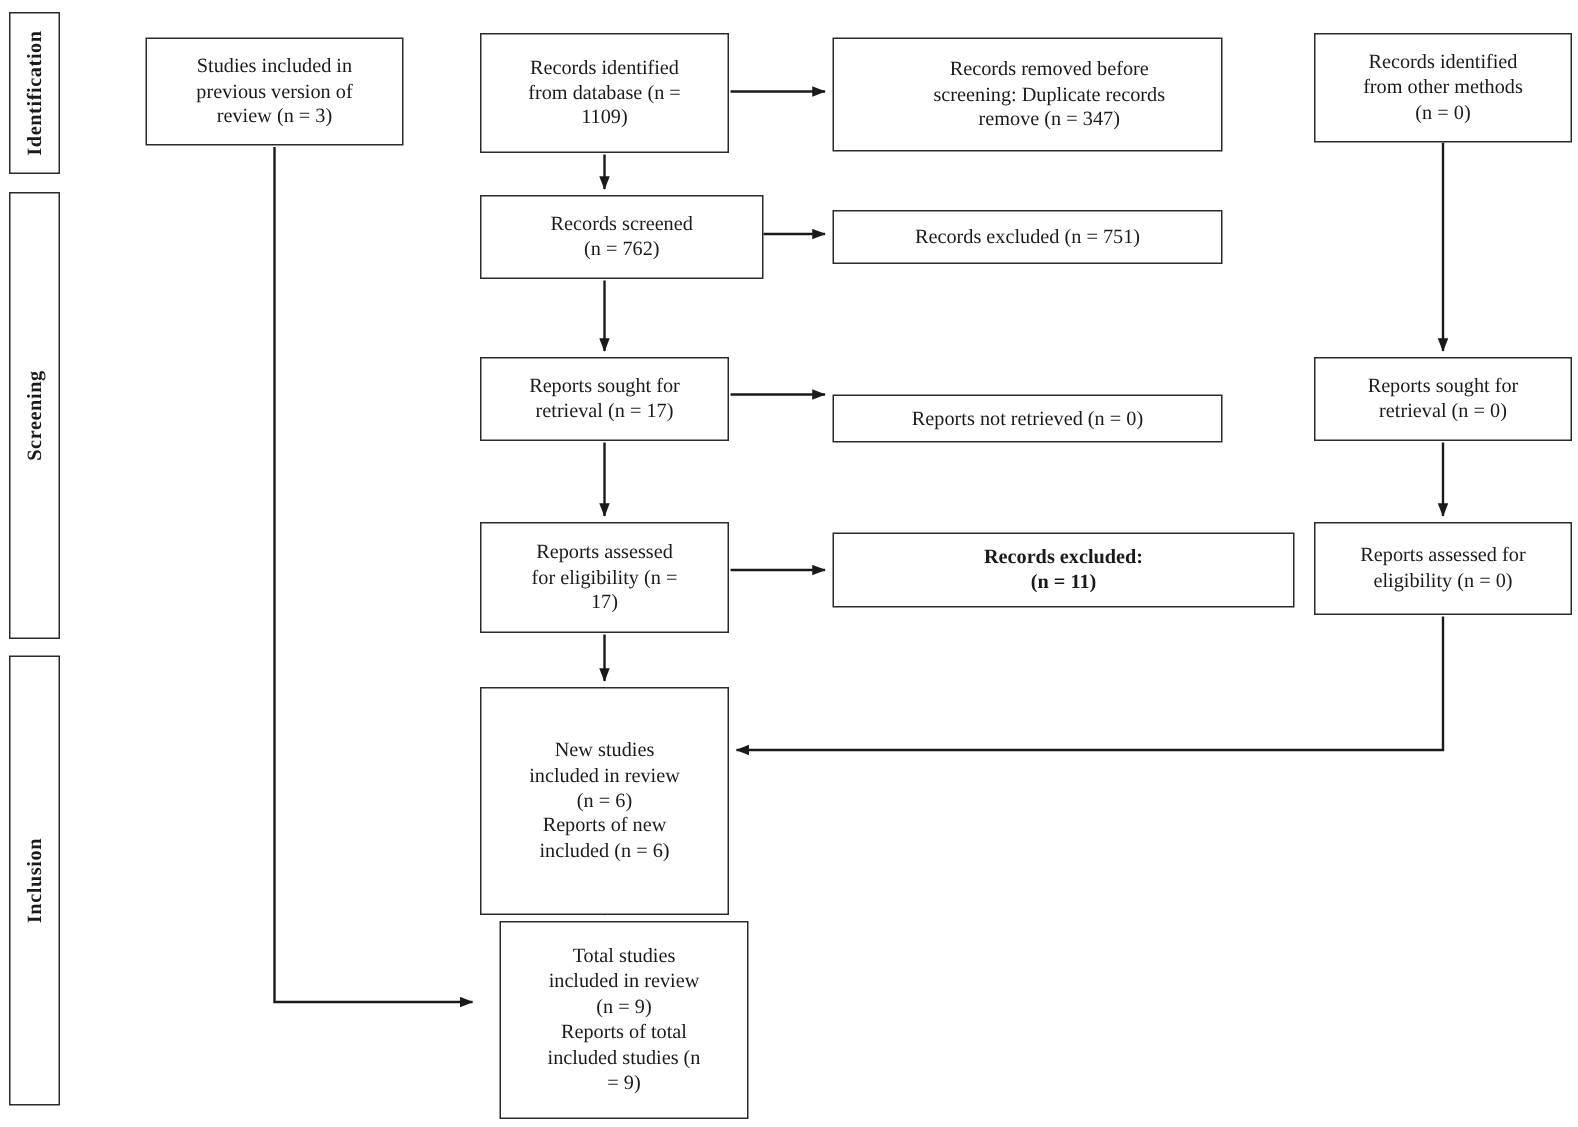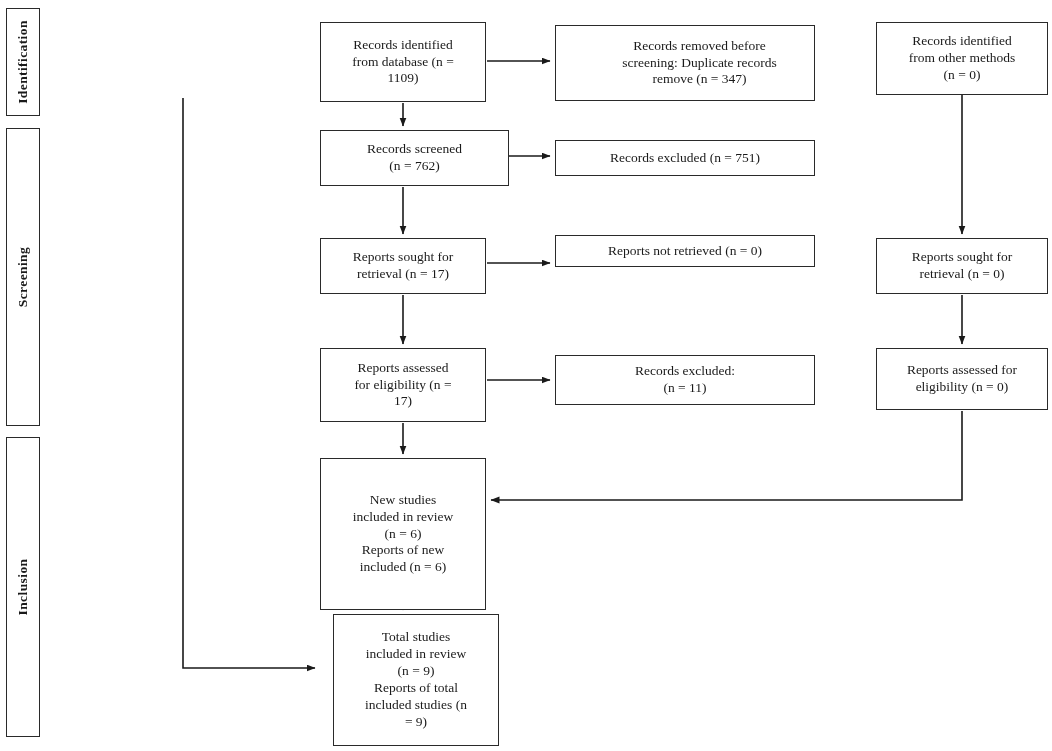--- a/index.html
+++ b/index.html
@@ -96,20 +96,23 @@
   <div class="stage" style="left:6px; top:8px; width:34px; height:108px;">
     <span>Identification</span>
   </div>
   <div class="stage" style="left:6px; top:128px; width:34px; height:298px;">
     <span>Screening</span>
   </div>
   <div class="stage" style="left:6px; top:437px; width:34px; height:300px;">
     <span>Inclusion</span>
   </div>
 
+  <div class="box" style="left:97px; top:25px; width:172px; height:72px;">Studies included in
+previous version of
+review (n = 3)</div>
 
   <div class="box" style="left:320px; top:22px; width:166px; height:80px;">Records identified
 from database (n =
 1109)</div>
   <div class="box" style="left:320px; top:130px; width:189px; height:56px;">Records screened
 (n = 762)</div>
   <div class="box" style="left:320px; top:238px; width:166px; height:56px;">Reports sought for
 retrieval (n = 17)</div>
   <div class="box" style="left:320px; top:348px; width:166px; height:74px;">Reports assessed
 for eligibility (n =
@@ -123,22 +126,22 @@
 included in review
 (n = 9)
 Reports of total
 included studies (n
 = 9)</div>
 
   <div class="box" style="left:555px; top:25px; width:260px; height:76px;padding-left:33px;">Records removed before
 screening: Duplicate records
 remove (n = 347)</div>
   <div class="box" style="left:555px; top:140px; width:260px; height:36px;">Records excluded (n = 751)</div>
-  <div class="box" style="left:555px; top:235px; width:260px; height:32px;">Reports not retrieved (n = 0)</div>
-  <div class="box" style="left:555px; top:355px; width:260px; height:50px;">Records excluded:
+  <div class="box" style="left:555px; top:263px; width:260px; height:32px;">Reports not retrieved (n = 0)</div>
+  <div class="box" style="left:555px; top:355px; width:308px; height:50px;font-weight:bold;">Records excluded:
 (n = 11)</div>
 
   <div class="box" style="left:876px; top:22px; width:172px; height:73px;">Records identified
 from other methods
 (n = 0)</div>
   <div class="box" style="left:876px; top:238px; width:172px; height:56px;">Reports sought for
 retrieval (n = 0)</div>
   <div class="box" style="left:876px; top:348px; width:172px; height:62px;">Reports assessed for
 eligibility (n = 0)</div>
 

